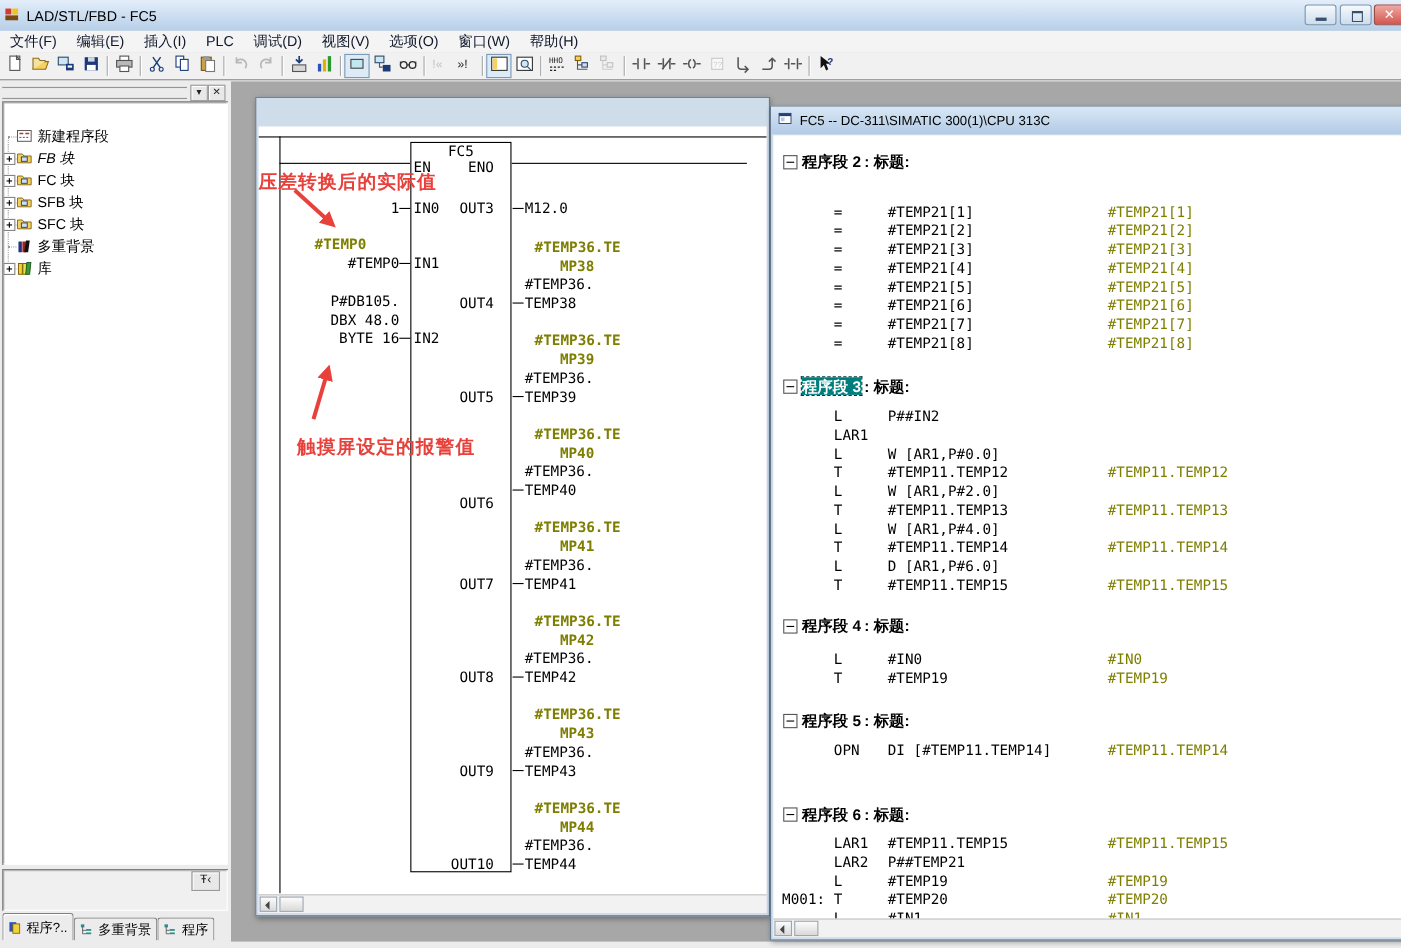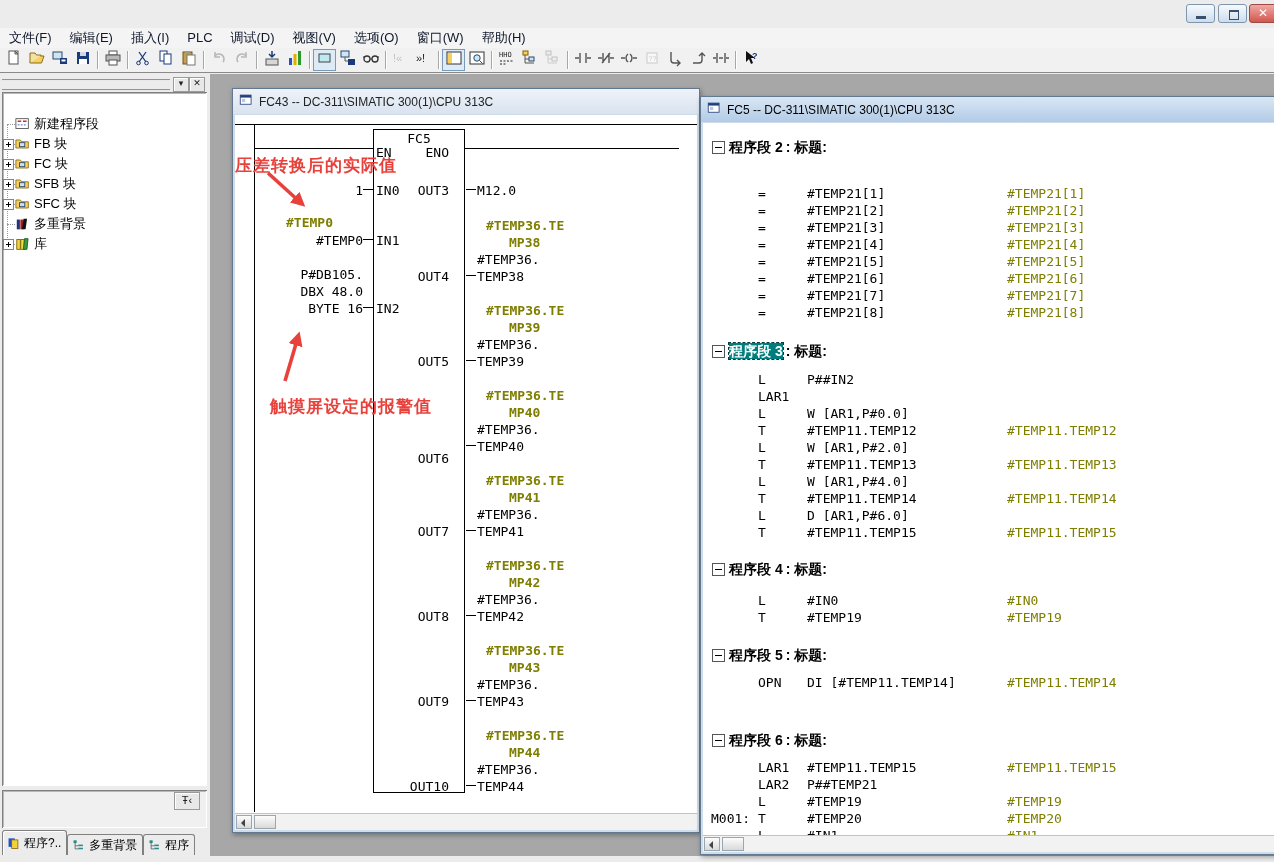--- a/index.html
+++ b/index.html
@@ -68,20 +68,28 @@
   .collapse{position:absolute;width:11px;height:11px;border:1px solid #555;background:#fff;box-sizing:content-box}
   .collapse::after{content:"";position:absolute;left:2px;top:5px;width:7px;height:1px;background:#000}
   .nethdr{position:absolute;font-size:14px;font-weight:bold;white-space:pre;color:#000}
   .net-sel{background:var(--teal);color:#fff;outline:1px dashed #013c3c}
 </style>
 </head>
 <body>
 
 <div class="screen">
 
+  <div class="titlebar">
+    <span class="abs" style="left:4px;top:6px" id="appicon"><svg width="16" height="16" viewBox="0 0 18 18">
+          <rect x="1" y="2" width="6" height="6" fill="#d43a2f"></rect>
+          <rect x="8" y="2" width="6" height="6" fill="#f2c21e"></rect>
+          <rect x="1" y="9" width="13" height="5" fill="#7a4a10"></rect>
+        </svg></span>
+    <span style="margin-left:24px">LAD/STL/FBD  - FC5</span>
+  </div>
   <div class="winbtn" style="left:1186px;width:29px">
     <span class="abs" style="left:9px;top:11px;width:10px;height:3px;background:#38506b"></span>
   </div>
   <div class="winbtn" style="left:1218px;width:29px">
     <span class="abs" style="left:10px;top:5px;width:8px;height:7px;border:1px solid #38506b;border-top-width:2px"></span>
   </div>
   <div class="winbtn close" style="left:1249px;width:34px;color:#fff;text-align:left;padding-left:8px;font-size:12px;line-height:17px"><span>✕</span></div>
 
   <div class="menubar" id="menubar"><span class="menu-item">文件(F)</span><span class="menu-item">编辑(E)</span><span class="menu-item">插入(I)</span><span class="menu-item">PLC</span><span class="menu-item">调试(D)</span><span class="menu-item">视图(V)</span><span class="menu-item">选项(O)</span><span class="menu-item">窗口(W)</span><span class="menu-item">帮助(H)</span></div>
 
@@ -296,21 +304,21 @@
           <path d="M3 6 h4 M9 6 h4" stroke="#c03030" stroke-width="1.6"></path>
           <path d="M3 10 h10" stroke="#3050b0" stroke-dasharray="2 1.5"></path>
         </svg></span>
       <span class="tree-label abs" style="left: 32px; top: 24px; height: 16px;">新建程序段</span>
       <div class="doth abs" style="left: 5px; top: 52px; width: 8px; height: 0px;"></div>
       <div class="plusbox abs" style="left: 1px; top: 47px; width: 9px; height: 9px;"></div>
       <span class="abs" style="left: 13px; top: 44px; width: 16px; height: 16px;"><svg width="16" height="16" viewBox="0 0 18 18">
           <path d="M1 13.5 V4.5 h5 l1.5 2 H15 v7 z" fill="#f7d060" stroke="#8a6d1a"></path>
           <rect x="5" y="7.5" width="6" height="4.5" fill="#cfe0f4" stroke="#2a4a6a"></rect>
         </svg></span>
-      <span class="tree-label abs" style="left: 32px; top: 44px; height: 16px;">FB 块</span>
+      <span class="tree-label abs" style="left: 32px; top: 44px; height: 16px; font-style: italic;">FB 块</span>
       <div class="doth abs" style="left: 5px; top: 72px; width: 8px; height: 0px;"></div>
       <div class="plusbox abs" style="left: 1px; top: 67px; width: 9px; height: 9px;"></div>
       <span class="abs" style="left: 13px; top: 64px; width: 16px; height: 16px;"><svg width="16" height="16" viewBox="0 0 18 18">
           <path d="M1 13.5 V4.5 h5 l1.5 2 H15 v7 z" fill="#f7d060" stroke="#8a6d1a"></path>
           <rect x="5" y="7.5" width="6" height="4.5" fill="#cfe0f4" stroke="#2a4a6a"></rect>
         </svg></span>
       <span class="tree-label abs" style="left: 32px; top: 64px; height: 16px;">FC 块</span>
       <div class="doth abs" style="left: 5px; top: 92px; width: 8px; height: 0px;"></div>
       <div class="plusbox abs" style="left: 1px; top: 87px; width: 9px; height: 9px;"></div>
       <span class="abs" style="left: 13px; top: 84px; width: 16px; height: 16px;"><svg width="16" height="16" viewBox="0 0 18 18">
@@ -354,28 +362,20 @@
             <rect x="8" y="8.5" width="6" height="2" fill="#2a8a8a"></rect>
             <rect x="8" y="12.5" width="6" height="2" fill="#2a8a8a"></rect>
           </svg></span><span>多重背景</span></span><span class="tab"><span class="ticn"><svg width="14" height="14" viewBox="0 0 18 18">
             <rect x="2" y="3" width="4" height="3.5" fill="#2a8a8a"></rect>
             <path d="M4 6 v8 h4 M4 10 h4" stroke="#555" fill="none"></path>
             <rect x="8" y="8.5" width="6" height="2" fill="#2a8a8a"></rect>
             <rect x="8" y="12.5" width="6" height="2" fill="#2a8a8a"></rect>
           </svg></span><span>程序</span></span></div>
 
   <div class="cw inactive" id="fc43win" style="left:232px;top:88px;width:466px;height:743px">
-    <div class="tb">
-      <span id="fc43icon"><svg width="15" height="15" viewBox="0 0 18 18">
-            <rect x="1.5" y="2.5" width="13" height="11" fill="#fff" stroke="#24407c"></rect>
-            <rect x="1.5" y="2.5" width="13" height="3" fill="#24407c"></rect>
-            <rect x="3.5" y="7" width="4" height="4" fill="#b8c8e8"></rect>
-          </svg></span>
-      <span>FC43 -- DC-311\SIMATIC 300(1)\CPU 313C</span>
-    </div>
     <div class="ct" id="fc43ct" style="bottom:18px">
         <div class="wire abs" style="left: 0px; top: 9px; width: 462px; height: 1px;"></div>
         <div class="wire abs" style="left: 19px; top: 9px; width: 1px; height: 688px;"></div>
         <div class="wire abs" style="left: 19px; top: 33px; width: 119px; height: 1px;"></div>
         <div class="wire abs" style="left: 230px; top: 33px; width: 214px; height: 1px;"></div>
         <div class="blockrect abs" style="left: 138px; top: 14px; width: 90px; height: 662px;"></div>
         <div class="mono abs" style="left: 138px; top: 15px; width: 92px; text-align: center;">FC5</div>
         <div class="mono abs" style="left: 141px; top: 29px;">EN</div>
         <div class="mono abs" style="left: 158px; top: 29px; width: 56px; text-align: right;">ENO</div>
         <div class="mono abs" style="left: 158px; top: 67px; width: 56px; text-align: right;">OUT3</div>

